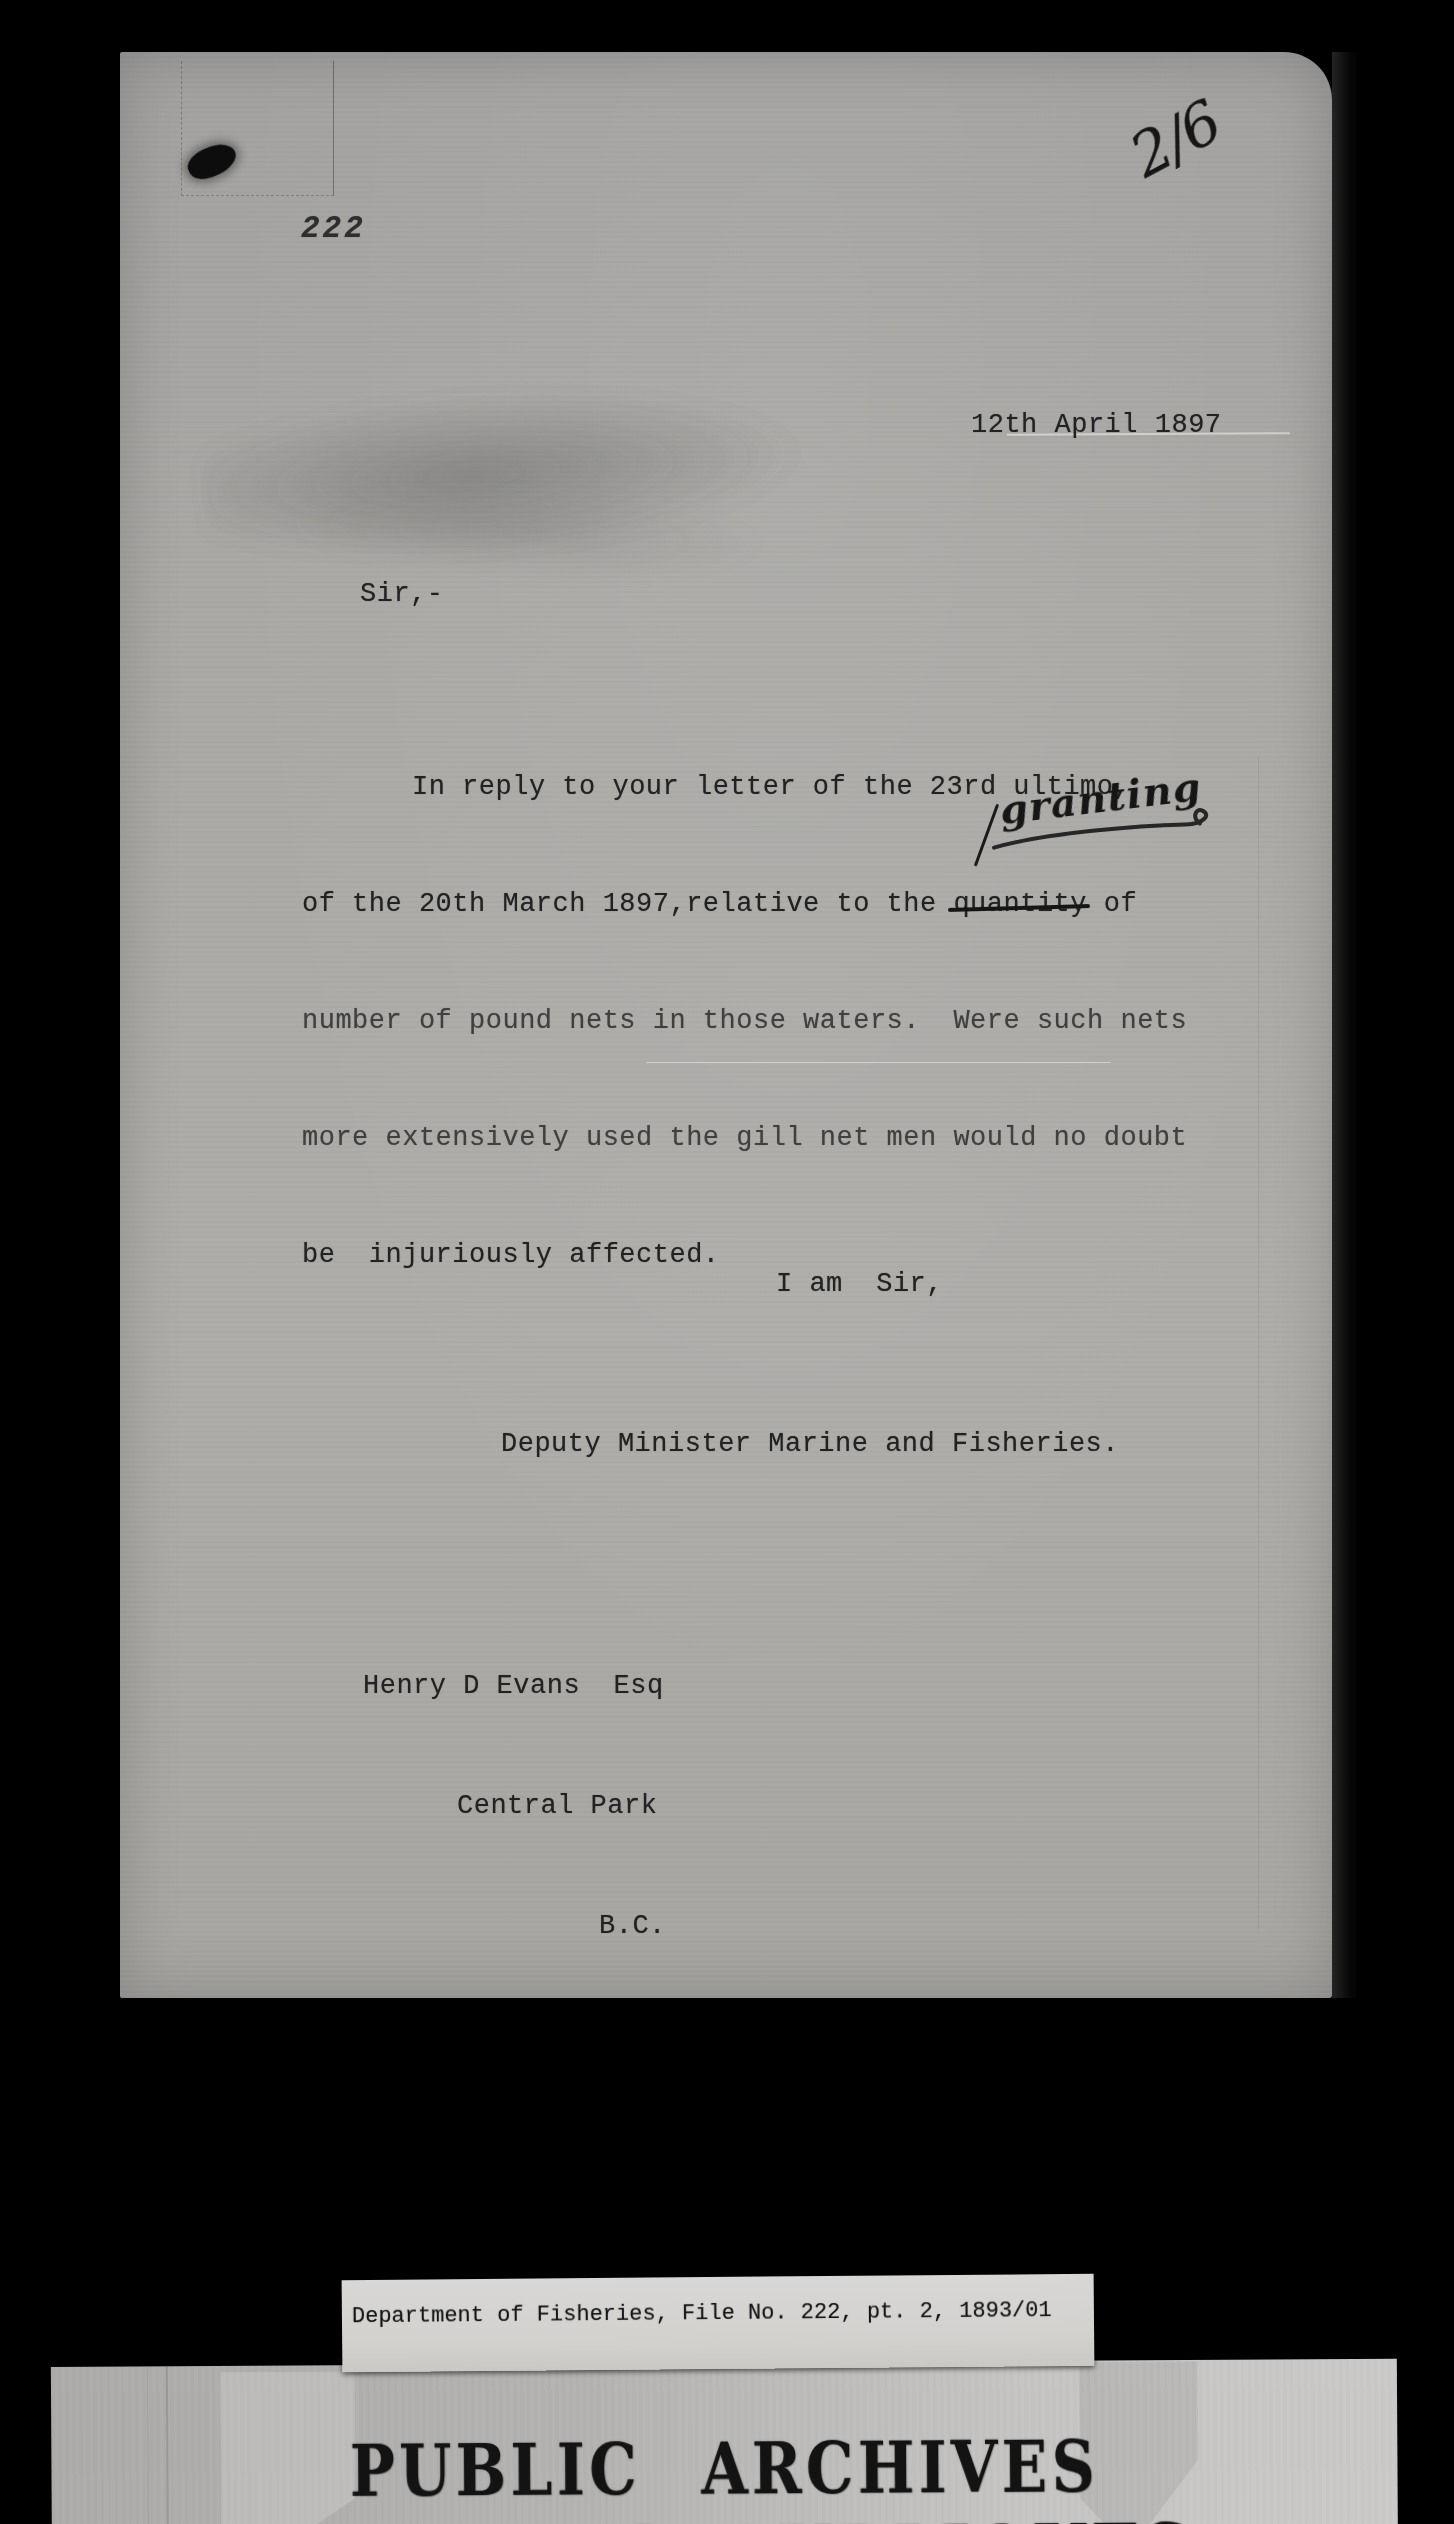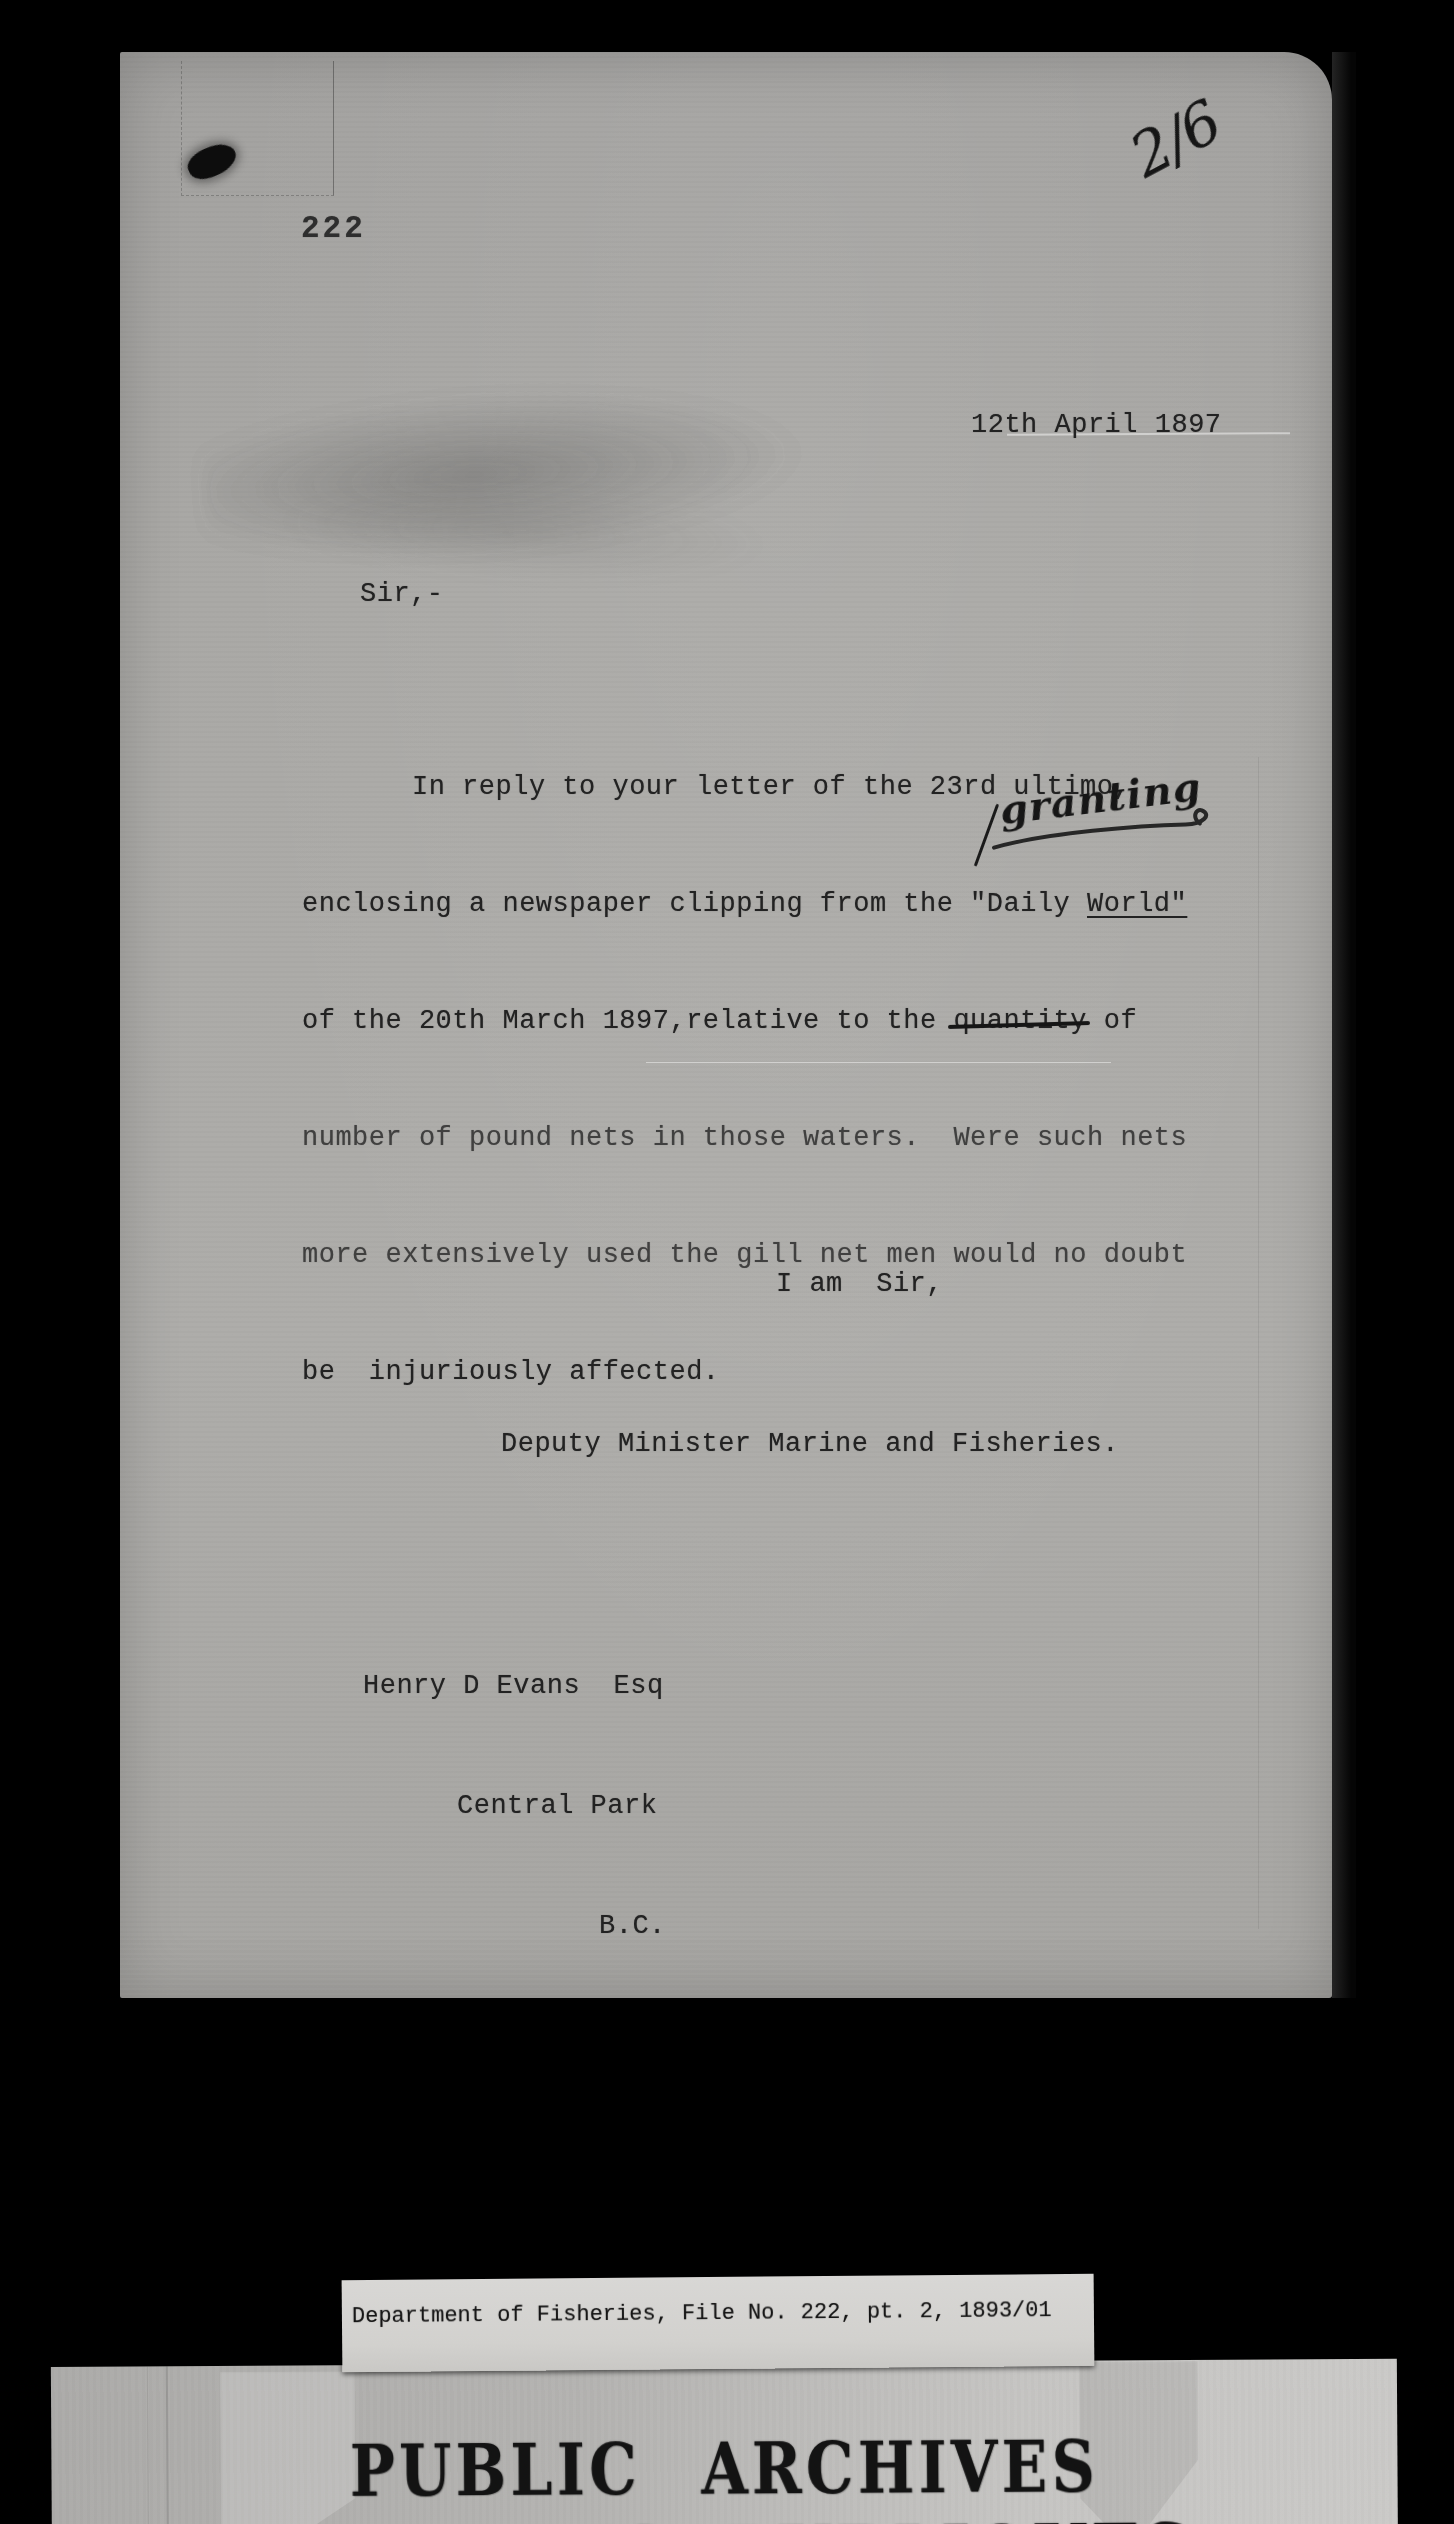--- a/index.html
+++ b/index.html
@@ -60,21 +60,21 @@
   .crease-v{position:absolute;left:1258px;top:757px;width:1px;height:1172px;background:rgba(0,0,0,0.07);}
 
   
   .tw{
     position:absolute;color:#222;
     font-family:"Liberation Mono","DejaVu Sans Mono",monospace;
     font-size:27px;letter-spacing:0.5px;white-space:pre;
     filter:blur(0.4px);
     text-shadow:0 0 1px rgba(20,20,20,0.4);
   }
-  .page-number{left:301px;top:211px;font-size:31px;letter-spacing:3px;font-weight:bold;opacity:.9;}
+  .page-number{left:301px;top:211px;font-size:31px;letter-spacing:3px;font-weight:bold;opacity:.9;font-style:italic;}
   .date-line{left:971px;top:410px;}
   .salutation{left:360px;top:579px;}
   .body-block{left:302px;top:699px;}
   .body-block .tw-line{position:relative;height:57px;line-height:57px;}
   .indent-1{padding-left:110px;}
   .fainter{opacity:.78;}
   .underlined{text-decoration:underline;text-decoration-thickness:2px;text-underline-offset:5px;}
 
   .struck{position:relative;display:inline-block;}
   .struck::after{
@@ -178,21 +178,20 @@
   <div class="tw page-number">222</div>
 
   <div class="handwriting hand-mark">2/6</div>
 
   <div class="tw date-line">12th April 1897</div>
 
   <div class="tw salutation">Sir,-</div>
 
   <div class="tw body-block">
     <div class="tw-line indent-1">In reply to your letter of the 23rd ultimo,</div>
-    <div class="tw-line"><span>enclosing a newspaper clipping from the "Daily </span><span class="underlined">World"</span></div>
     <div class="tw-line"><span>of the 20th March 1897,relative to the </span><span class="struck">quantity</span><span> of</span></div>
     <div class="tw-line fainter">number of pound nets in those waters.  Were such nets</div>
     <div class="tw-line fainter">more extensively used the gill net men would no doubt</div>
     <div class="tw-line">be  injuriously affected.</div>
   </div>
 
   <div class="caret-stroke"></div>
   <div class="handwriting granting">granting</div>
   <svg class="granting-flourish" width="237" height="76" viewBox="0 0 470 150">
     <path d="M8 118 C 110 88, 300 74, 388 72 C 424 71, 440 52, 420 44 C 408 40, 400 58, 416 70" stroke="#181818" stroke-width="8" fill="none" stroke-linecap="round" opacity="0.9"></path>

